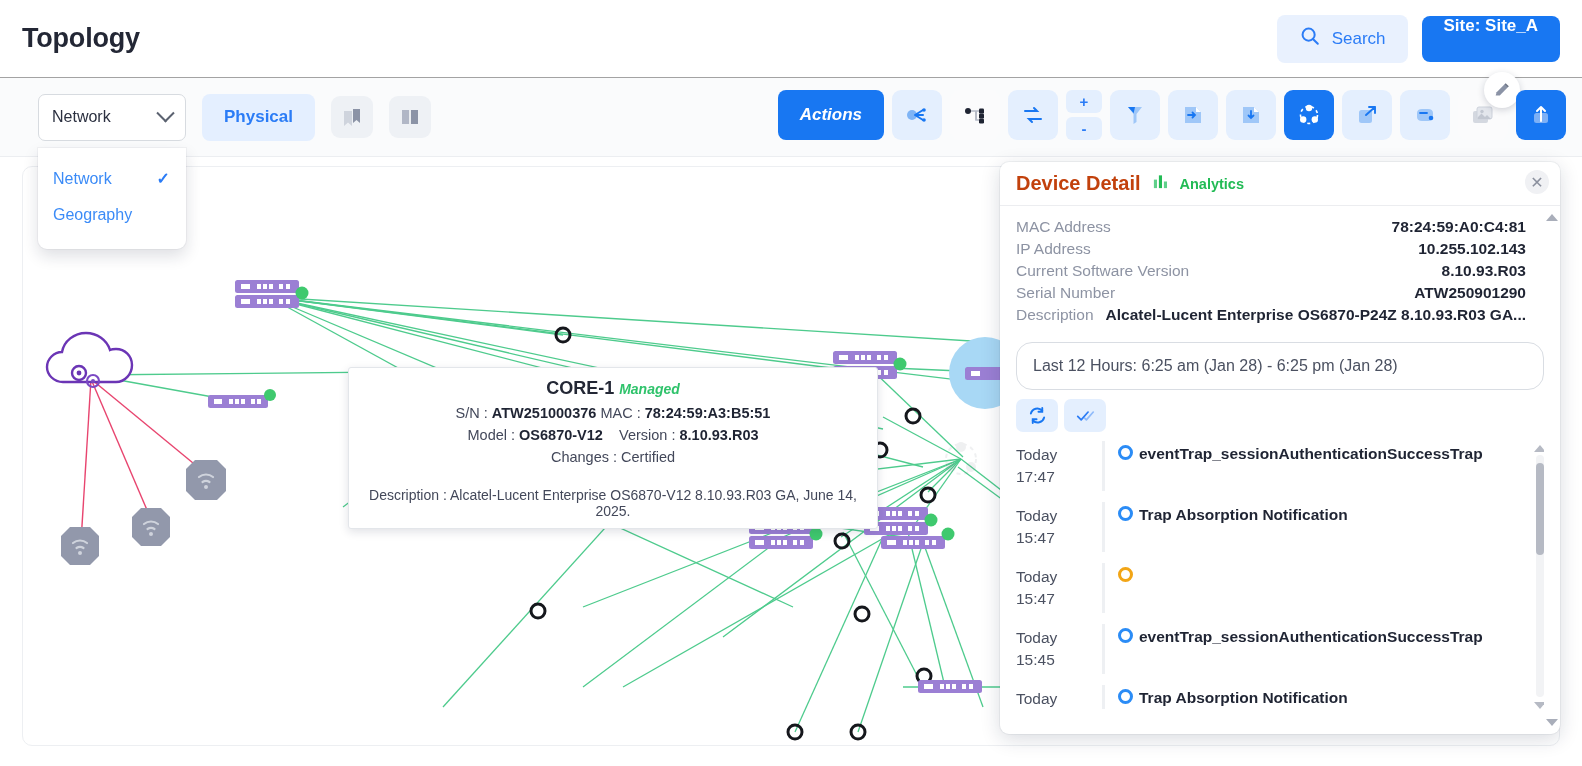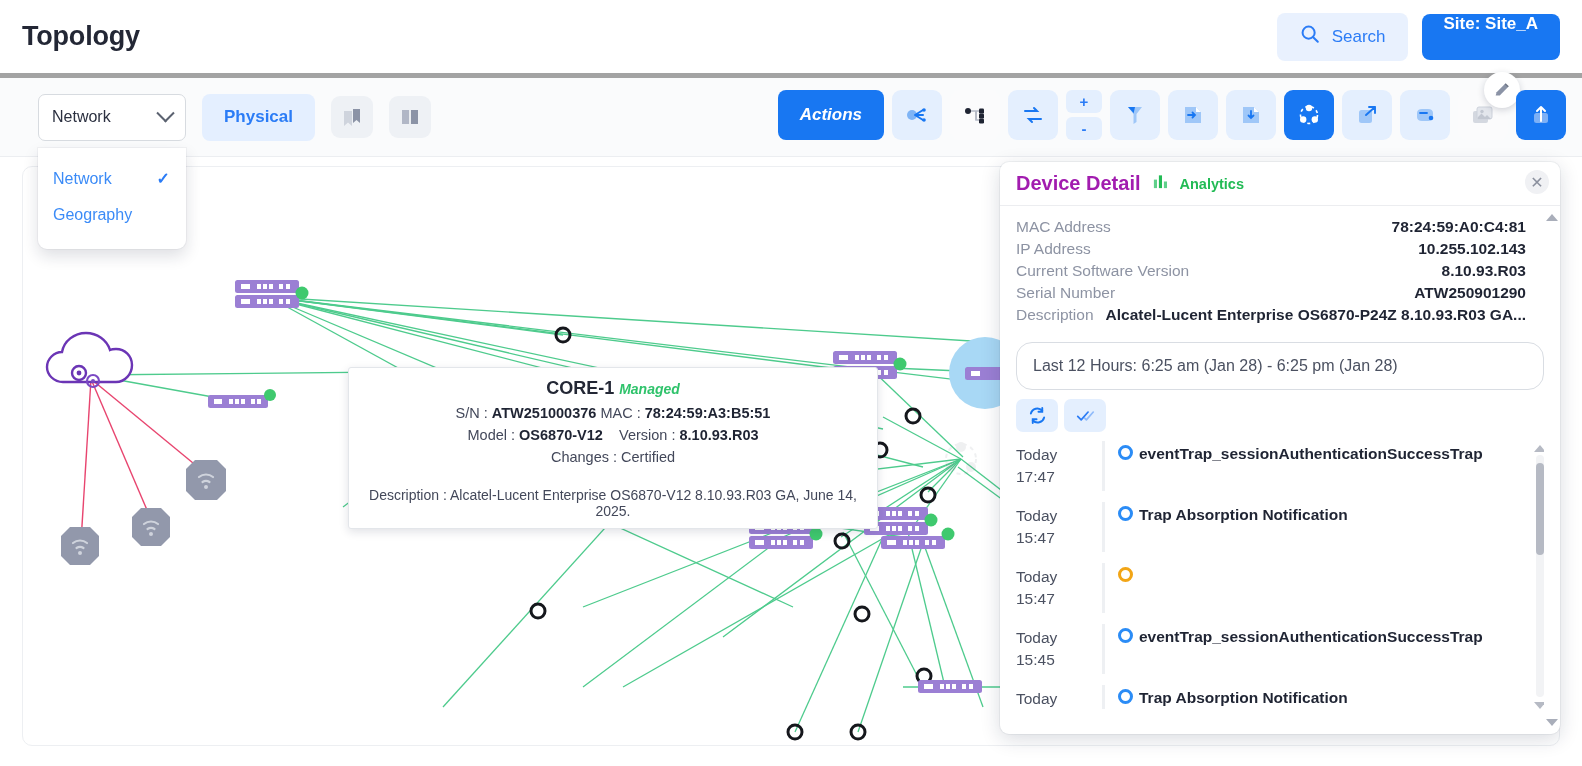--- a/index.html
+++ b/index.html
@@ -7,21 +7,21 @@
     width: 1582px; height: 766px;
     font-family: "Liberation Sans", sans-serif;
     background: #ffffff;
     overflow: hidden;
   }
   #app { position: relative; width: 1582px; height: 766px; background:#fff; }
 
   
   .topbar {
     position: absolute; left: 0; top: 0; width: 1582px; height: 78px;
-    background: #ffffff; border-bottom: 5px solid #a3a3a3;
+    background: #ffffff; border-bottom: 1px solid #a3a3a3;
     display: flex; align-items: center; justify-content: space-between;
     padding: 0 22px 0 22px;
   }
   .page-title { font-size: 27px; font-weight: 700; color: #232735; letter-spacing: -0.2px; }
   .topbar-right { display: flex; align-items: center; gap: 14px; }
   .search-btn {
     display: flex; align-items: center; gap: 11px;
     background: #e9f1fe; border-radius: 8px; height: 48px; padding: 0 22px;
     color: #2b7cf6; font-size: 17px; font-weight: 500; cursor: pointer; border: none; justify-content: center;
   }
@@ -119,21 +119,21 @@
   .detail {
     position: absolute; right: 22px; top: 162px; width: 560px; height: 572px;
     background: #fff; border-radius: 9px;
     box-shadow: 0 5px 20px rgba(20,30,60,.16), 0 0 0 1px rgba(20,30,60,.05);
     z-index: 30; overflow: hidden;
   }
   .detail-head {
     height: 44px; display: flex; align-items: center; gap: 11px;
     padding: 0 16px; border-bottom: 1px solid #ecedf0; position: relative;
   }
-  .detail-title { font-size: 20px; font-weight: 700; color: #a21caf; }
+  .detail-title { font-size: 20px; font-weight: 700; color: #c2410c; }
   .analytics-link { font-size: 14.5px; font-weight: 700; color: #22bb55; cursor: pointer; }
   .close-x {
     position: absolute; right: 11px; top: 8px; width: 24px; height: 24px; border-radius: 50%;
     background: #f0f1f4; color: #8b909e; font-size: 16px; display: flex; align-items: center;
     justify-content: center; cursor: pointer; border: none;
   }
   .detail-body { padding: 12px 34px 0 16px; }
   .kv { display: flex; justify-content: space-between; align-items: baseline; margin-bottom: 4px; }
   .kv .k { font-size: 15.5px; color: #8d93a3; }
   .kv .v { font-size: 15.5px; color: #1f2433; font-weight: 700; }

